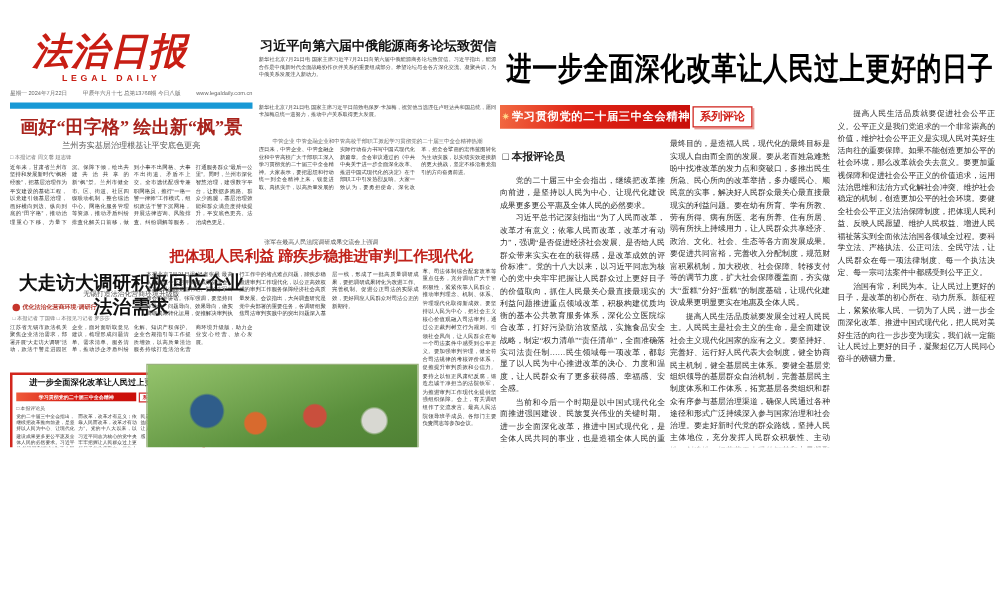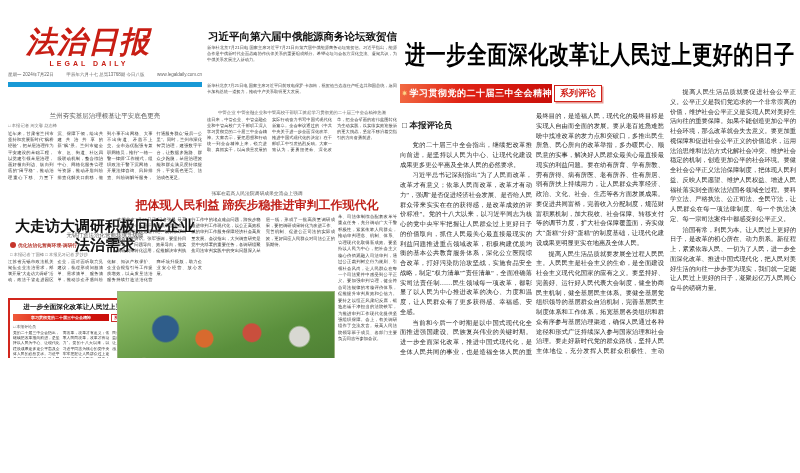--- a/index.html
+++ b/index.html
@@ -126,20 +126,21 @@
 
   <div class="abs serif" id="masthead-title">法治日报</div>
   <div class="abs" id="masthead-sub">LEGAL DAILY</div>
   <div class="abs" id="masthead-info">
     <span>星期一 2024年7月22日</span>
     <span>甲辰年六月十七 总第13768期 今日八版</span>
     <span>www.legaldaily.com.cn</span>
   </div>
   <div class="abs" id="masthead-bar"></div>
 
+  <div class="abs serif" id="a1-headline">画好“田字格” 绘出新“枫”景</div>
   <div class="abs" id="a1-subtitle">兰州夯实基层治理根基让平安底色更亮</div>
   <div class="abs" id="a1-byline">□ 本报记者 周文馨 赵志锋</div>
   <div class="abs just" id="a1-body">近年来，甘肃省兰州市坚持和发展新时代“枫桥经验”，把基层治理作为平安建设的基础工程，以党建引领基层治理，画好横向到边、纵向到底的“田字格”，推动治理重心下移、力量下沉、保障下倾，绘出共建共治共享的新“枫”景。兰州市健全市、区、街道、社区四级联动机制，整合综治中心、网格化服务管理等资源，推动矛盾纠纷排查化解关口前移，做到小事不出网格、大事不出街道、矛盾不上交。全市选优配强专兼职网格员，推行“一格一警一律师”工作模式，组织政法干警下沉网格，开展法律咨询、风险排查、纠纷调解等服务，打通服务群众“最后一公里”。同时，兰州市深化智慧治理，建强数字平台，让数据多跑路、群众少跑腿，基层治理效能和群众满意度持续提升，平安底色更亮、法治成色更足。</div>
 
   <div class="abs serif" id="a2-headline">大走访大调研积极回应企业法治需求</div>
   <div class="abs" id="a2-subtitle">无锡打造法治化营商环境升级版</div>
   <div class="abs" id="a2-badge">
     <span class="dot"></span>
     <span>优化法治化营商环境·调研行</span>
   </div>

